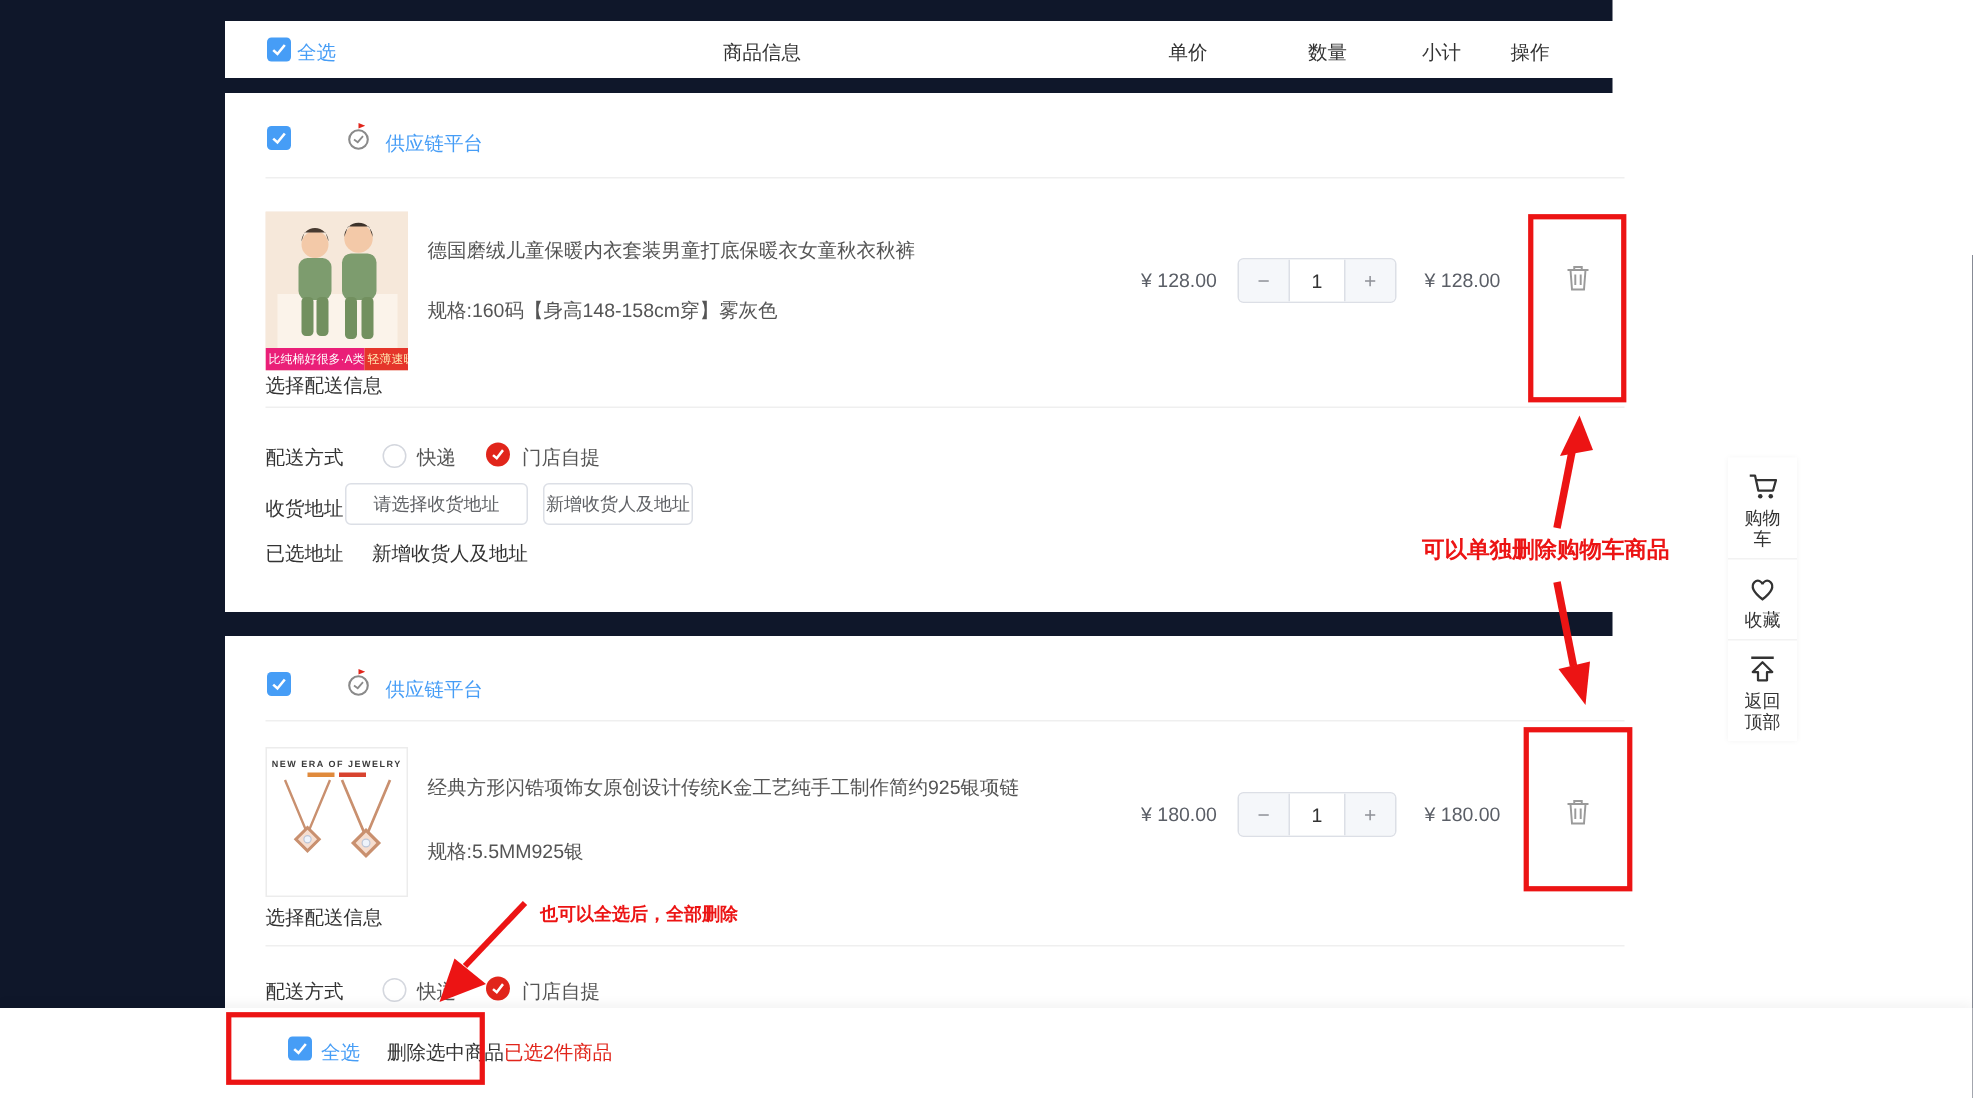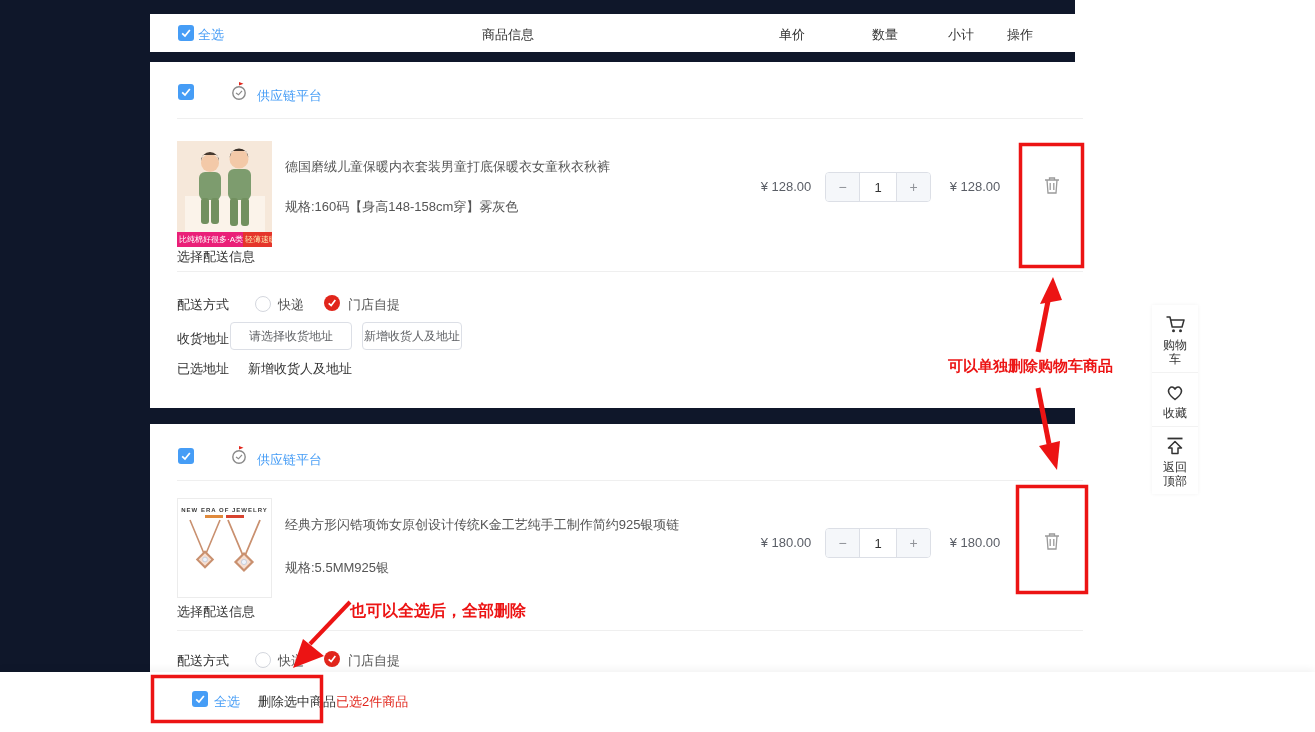--- a/index.html
+++ b/index.html
@@ -254,15 +254,15 @@
     <g>
       <line x1="1038" y1="388" x2="1049" y2="444" stroke="#ec1414" stroke-width="5"></line>
       <polygon points="1057,470 1039,446 1060,441" fill="#ec1414"></polygon>
     </g>
     <g>
       <line x1="350" y1="602" x2="310" y2="644" stroke="#ec1414" stroke-width="4"></line>
       <polygon points="293,668 303,639 324,656" fill="#ec1414"></polygon>
     </g>
   </svg>
   <div class="ann" style="left:948px;top:357px;">可以单独删除购物车商品</div>
-  <div class="ann" style="left:350px;top:601px;font-size:16px;">也可以全选后，全部删除</div>
+  <div class="ann" style="left:360px;top:601px;font-size:12px;">也可以全选后，全部删除</div>
 
 </div>
 
 </body></html>

